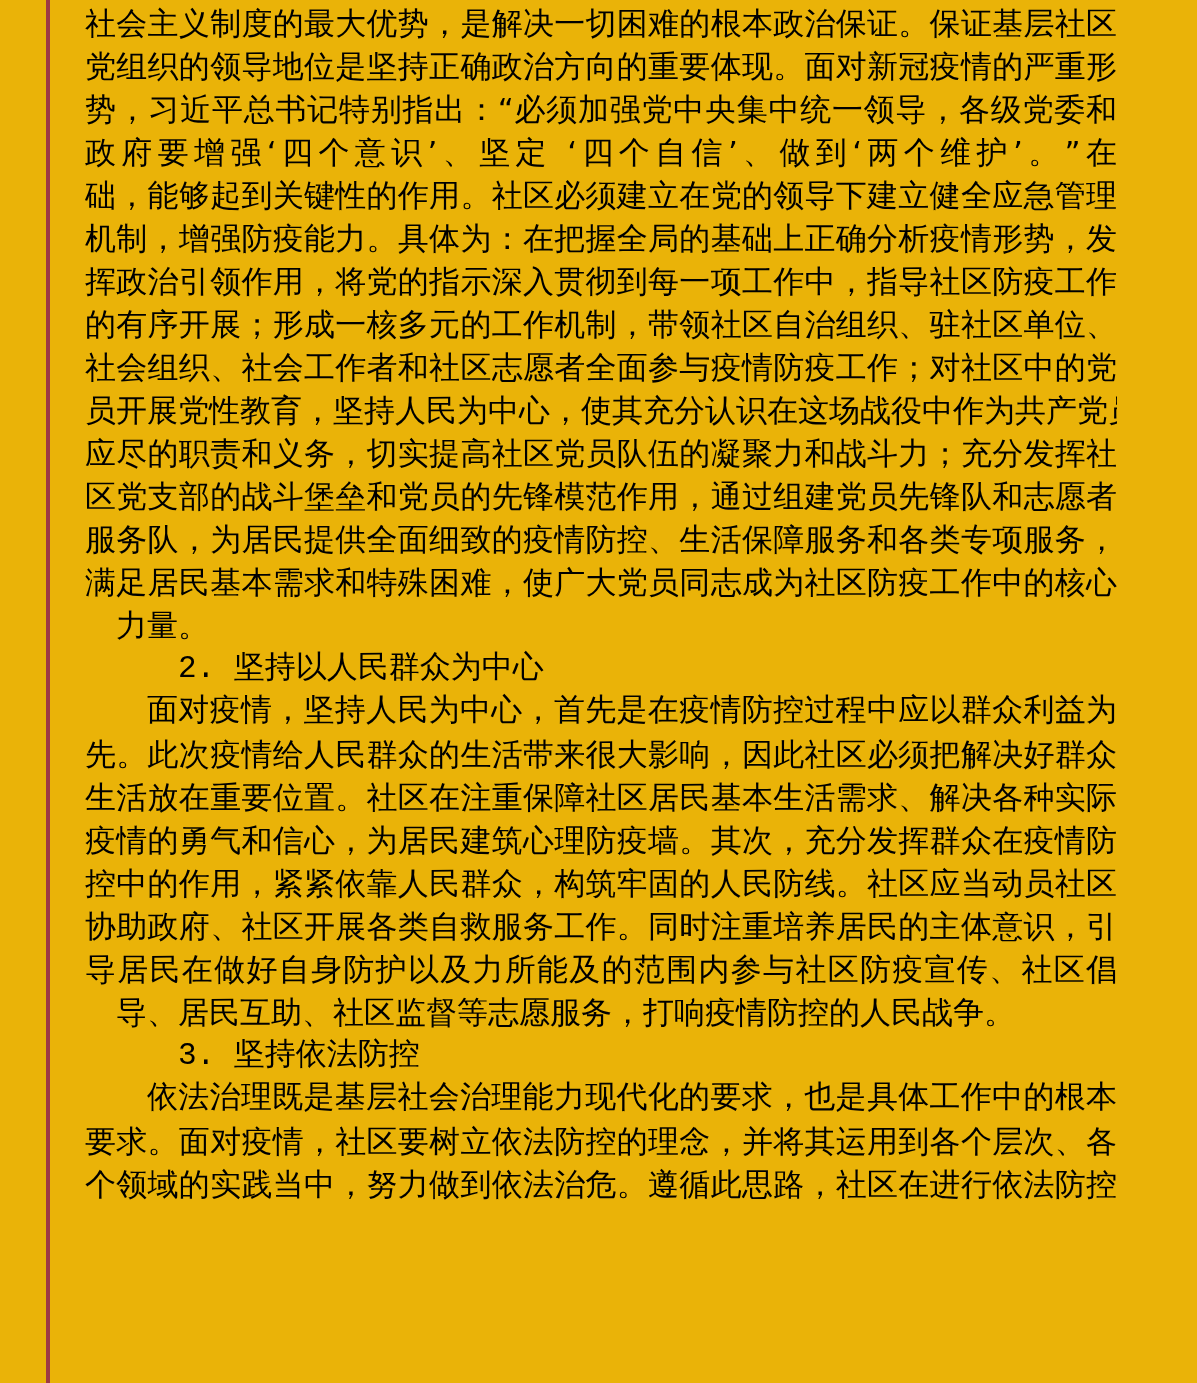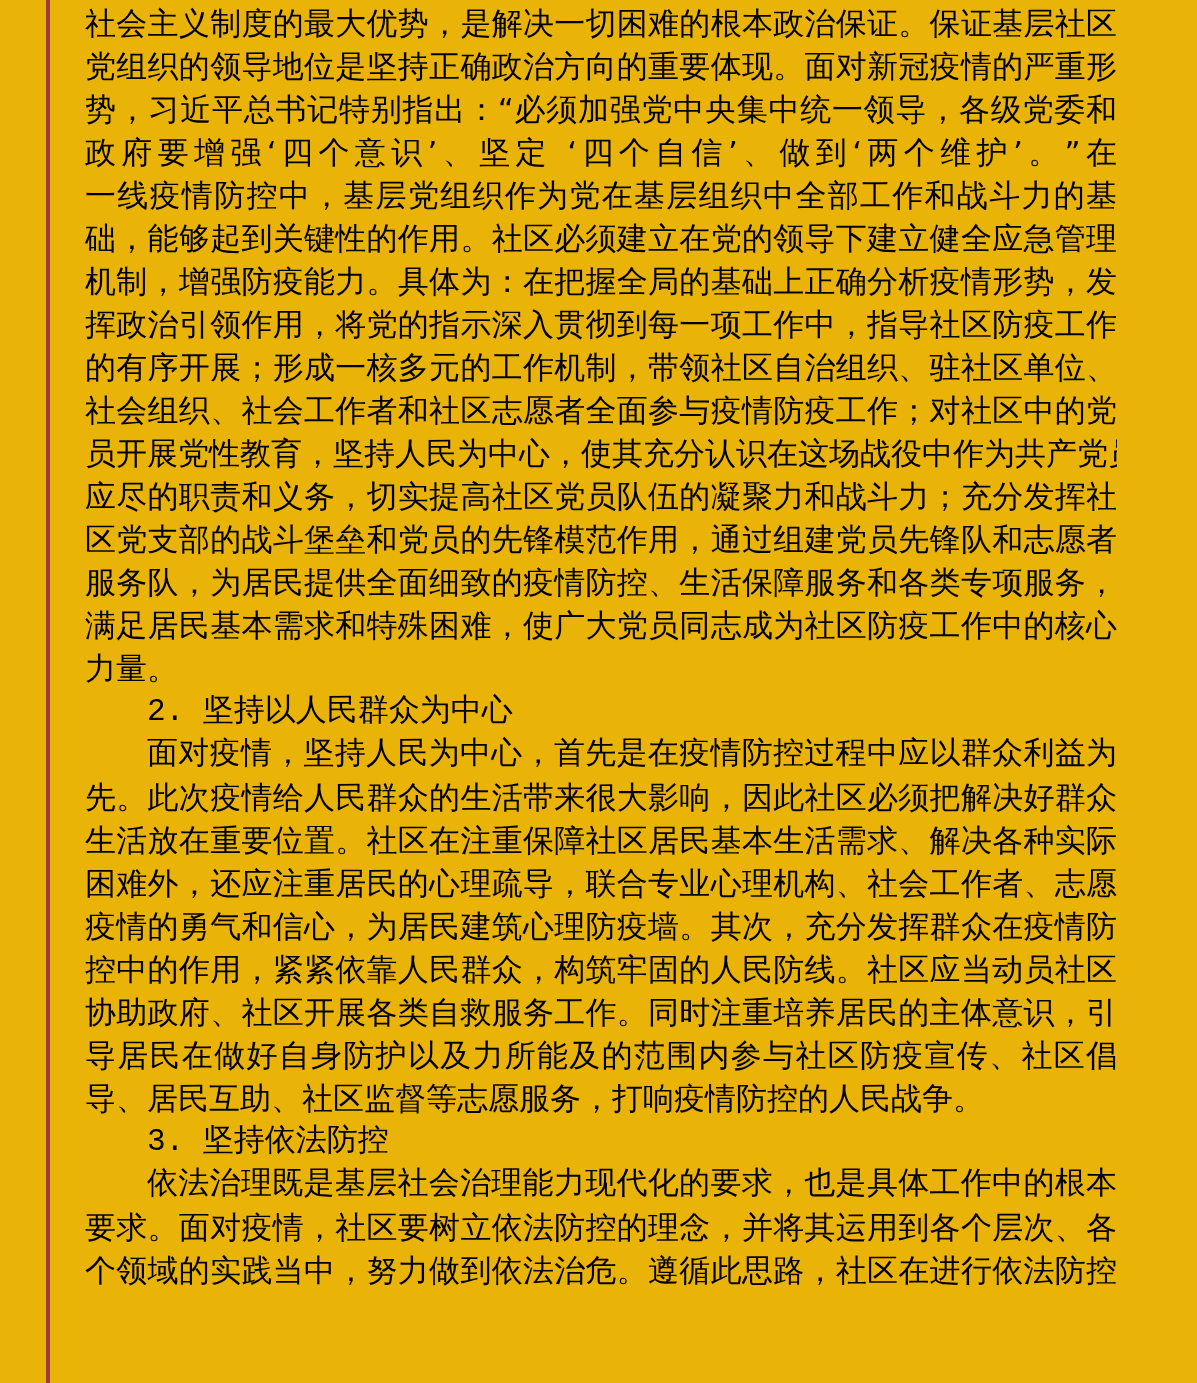--- a/index.html
+++ b/index.html
@@ -36,53 +36,52 @@
     height: 43px;
     overflow: hidden;
     text-align: justify;
     text-align-last: justify;
     text-justify: inter-character;
     white-space: nowrap;
   }
   .ln.short {
     text-align: left;
     text-align-last: left;
+    margin-left: 31px;
   }
   .ln.ind {
     padding-left: 62px;
     font-family: Liberation Mono, monospace;
   }
 </style>
 </head>
 <body>
 
 <div class="page">
   <div class="change-bar"></div>
   <div class="text-block">
     <div class="ln">社会主义制度的最大优势，是解决一切困难的根本政治保证。保证基层社区</div>
     <div class="ln">党组织的领导地位是坚持正确政治方向的重要体现。面对新冠疫情的严重形</div>
     <div class="ln">势，习近平总书记特别指出：“必须加强党中央集中统一领导，各级党委和</div>
     <div class="ln">政府要增强‘四个意识’、坚定 ‘四个自信’、做到‘两个维护’。”在</div>
-    <div class="ln">一线疫情防控中，基层党组织作为党在基层组织中全部工作和战斗力的基</div>
     <div class="ln">础，能够起到关键性的作用。社区必须建立在党的领导下建立健全应急管理</div>
     <div class="ln">机制，增强防疫能力。具体为：在把握全局的基础上正确分析疫情形势，发</div>
     <div class="ln">挥政治引领作用，将党的指示深入贯彻到每一项工作中，指导社区防疫工作</div>
     <div class="ln">的有序开展；形成一核多元的工作机制，带领社区自治组织、驻社区单位、</div>
     <div class="ln">社会组织、社会工作者和社区志愿者全面参与疫情防疫工作；对社区中的党</div>
     <div class="ln">员开展党性教育，坚持人民为中心，使其充分认识在这场战役中作为共产党员</div>
     <div class="ln">应尽的职责和义务，切实提高社区党员队伍的凝聚力和战斗力；充分发挥社</div>
     <div class="ln">区党支部的战斗堡垒和党员的先锋模范作用，通过组建党员先锋队和志愿者</div>
     <div class="ln">服务队，为居民提供全面细致的疫情防控、生活保障服务和各类专项服务，</div>
     <div class="ln">满足居民基本需求和特殊困难，使广大党员同志成为社区防疫工作中的核心</div>
     <div class="ln short">力量。</div>
     <div class="ln short ind">2. 坚持以人民群众为中心</div>
     <div class="ln ind">面对疫情，坚持人民为中心，首先是在疫情防控过程中应以群众利益为</div>
     <div class="ln">先。此次疫情给人民群众的生活带来很大影响，因此社区必须把解决好群众</div>
     <div class="ln">生活放在重要位置。社区在注重保障社区居民基本生活需求、解决各种实际</div>
-    <div class="ln">困难外，还应注重居民的心理疏导，联合专业心理机构、社会工作者、志愿</div>
     <div class="ln">疫情的勇气和信心，为居民建筑心理防疫墙。其次，充分发挥群众在疫情防</div>
     <div class="ln">控中的作用，紧紧依靠人民群众，构筑牢固的人民防线。社区应当动员社区</div>
     <div class="ln">协助政府、社区开展各类自救服务工作。同时注重培养居民的主体意识，引</div>
     <div class="ln">导居民在做好自身防护以及力所能及的范围内参与社区防疫宣传、社区倡</div>
     <div class="ln short">导、居民互助、社区监督等志愿服务，打响疫情防控的人民战争。</div>
     <div class="ln short ind">3. 坚持依法防控</div>
     <div class="ln ind">依法治理既是基层社会治理能力现代化的要求，也是具体工作中的根本</div>
     <div class="ln">要求。面对疫情，社区要树立依法防控的理念，并将其运用到各个层次、各</div>
     <div class="ln">个领域的实践当中，努力做到依法治危。遵循此思路，社区在进行依法防控</div>
   </div>

